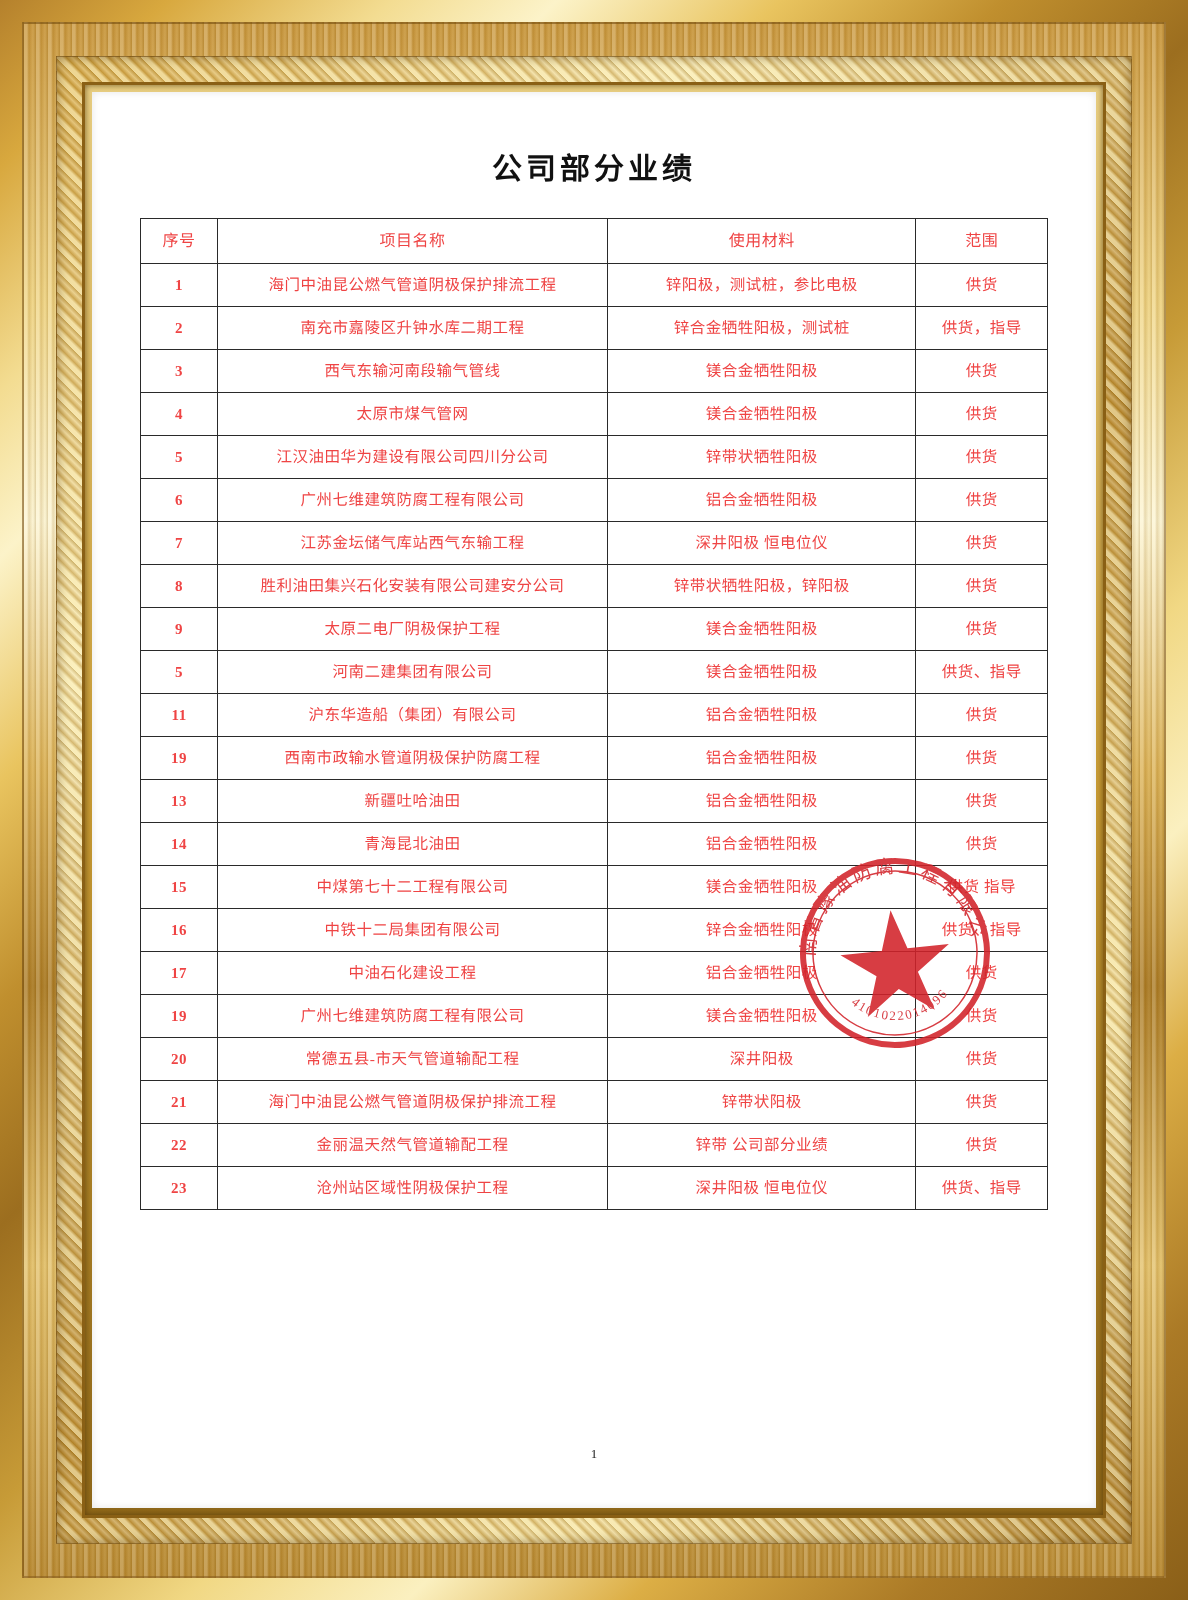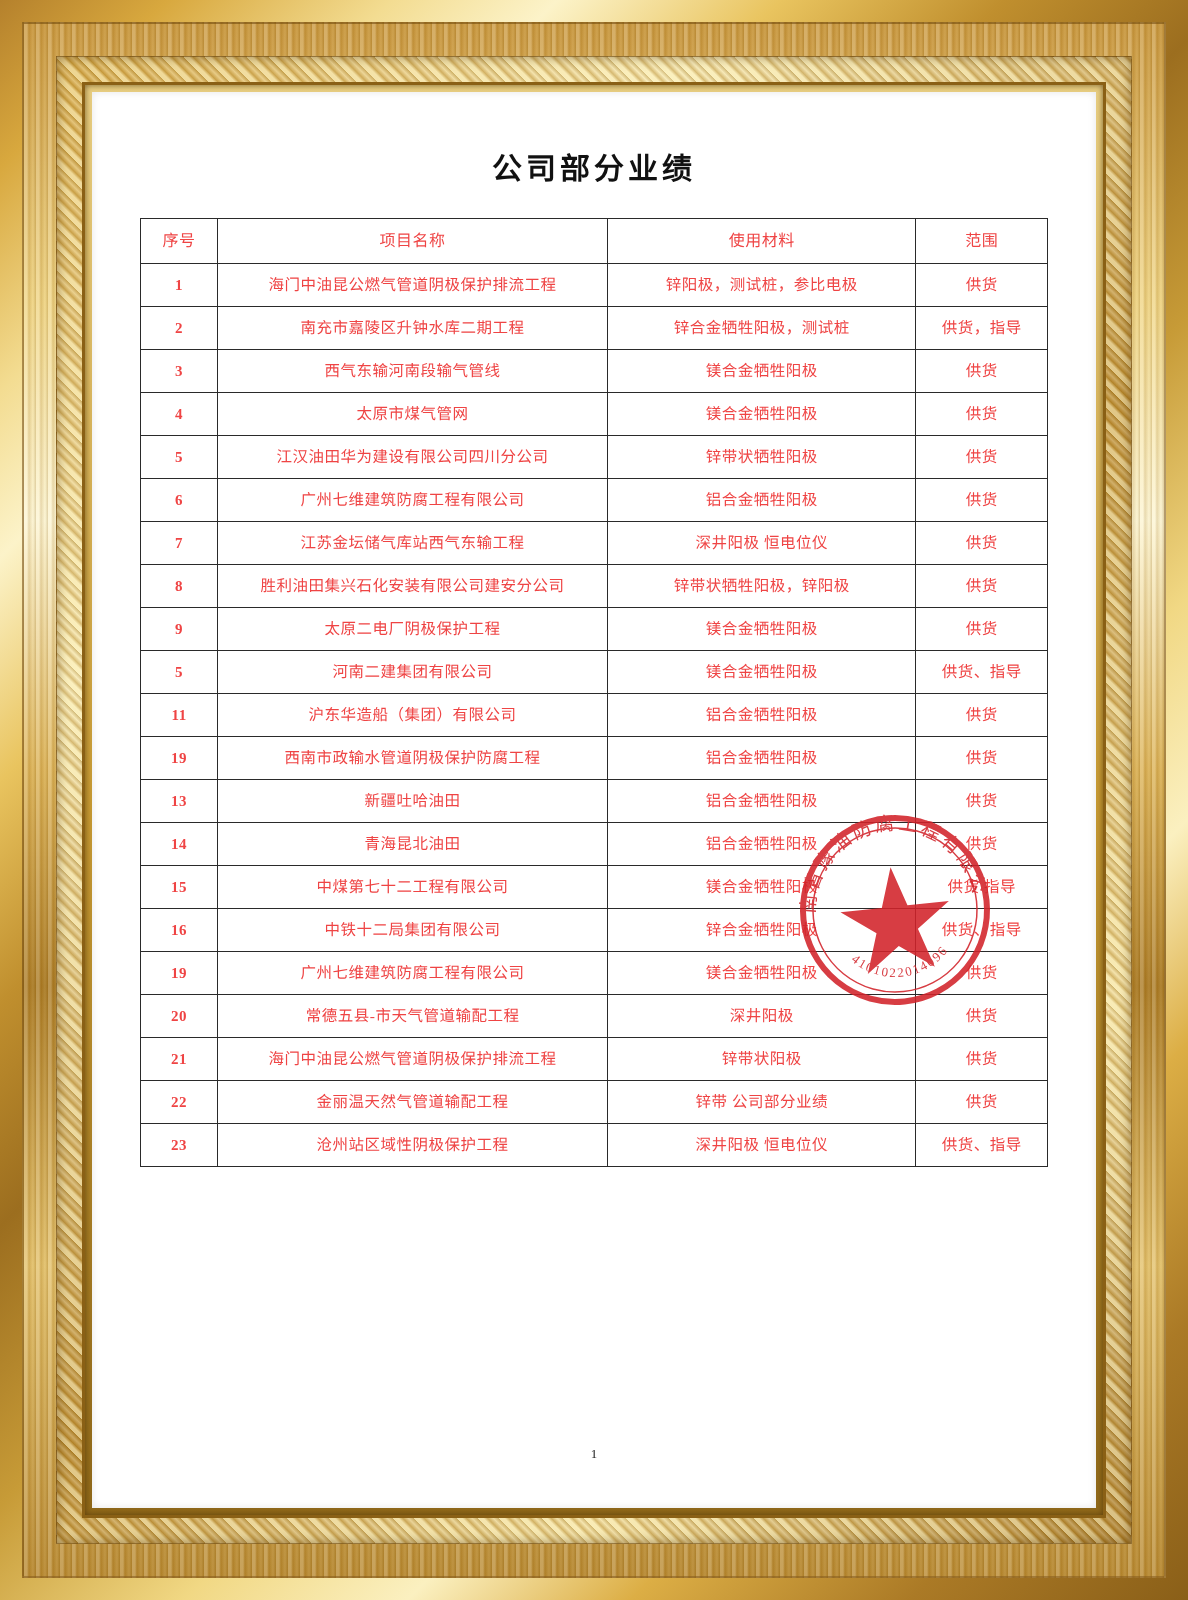--- a/index.html
+++ b/index.html
@@ -282,20 +282,26 @@
               <td class="col-mat">镁合金牺牲阳极</td>
               <td class="col-scope">供货  指导</td>
             </tr>
             <tr>
               <td class="col-no">16</td>
               <td class="col-name">中铁十二局集团有限公司</td>
               <td class="col-mat">锌合金牺牲阳极</td>
               <td class="col-scope">供货、指导</td>
             </tr>
             <tr>
+              <td class="col-no">17</td>
+              <td class="col-name">中油石化建设工程</td>
+              <td class="col-mat">铝合金牺牲阳极</td>
+              <td class="col-scope">供货</td>
+            </tr>
+            <tr>
               <td class="col-no">19</td>
               <td class="col-name">广州七维建筑防腐工程有限公司</td>
               <td class="col-mat">镁合金牺牲阳极</td>
               <td class="col-scope">供货</td>
             </tr>
             <tr>
               <td class="col-no">20</td>
               <td class="col-name">常德五县-市天气管道输配工程</td>
               <td class="col-mat">深井阳极</td>
               <td class="col-scope">供货</td>

